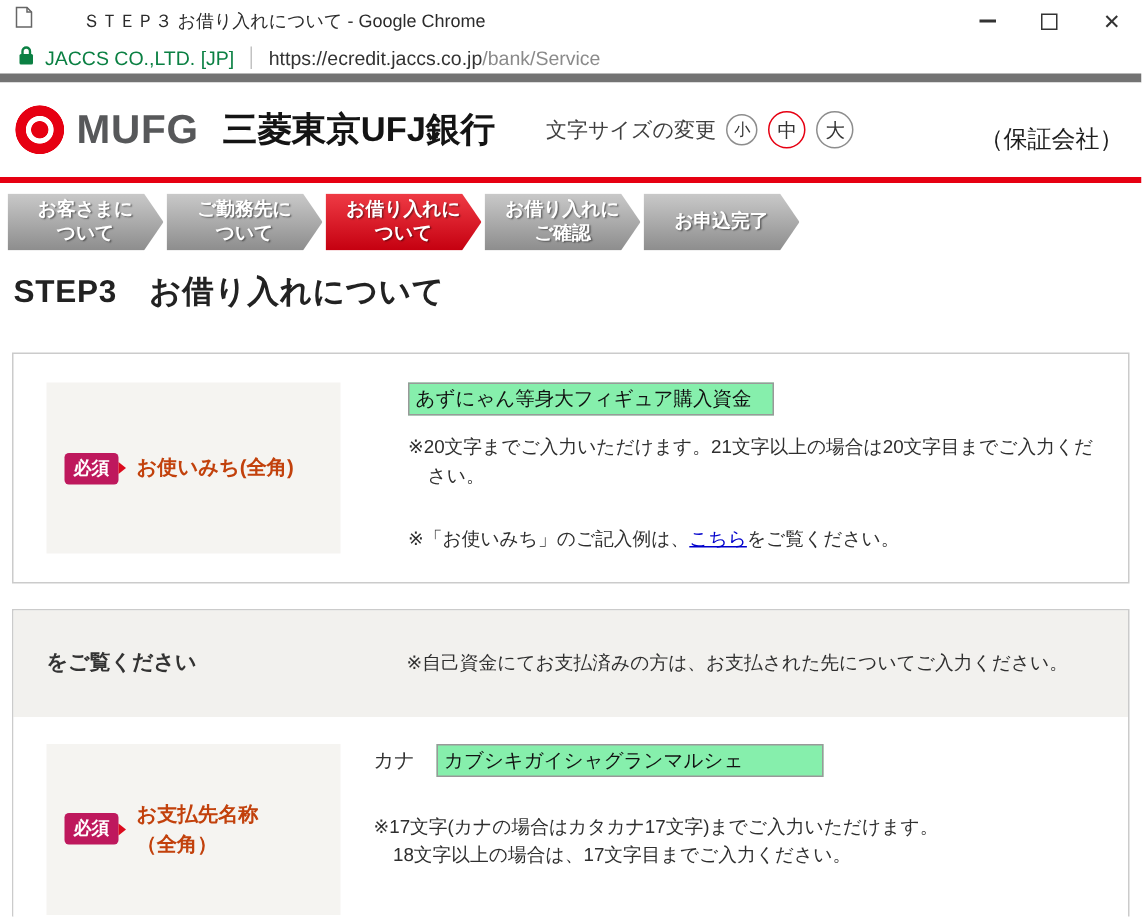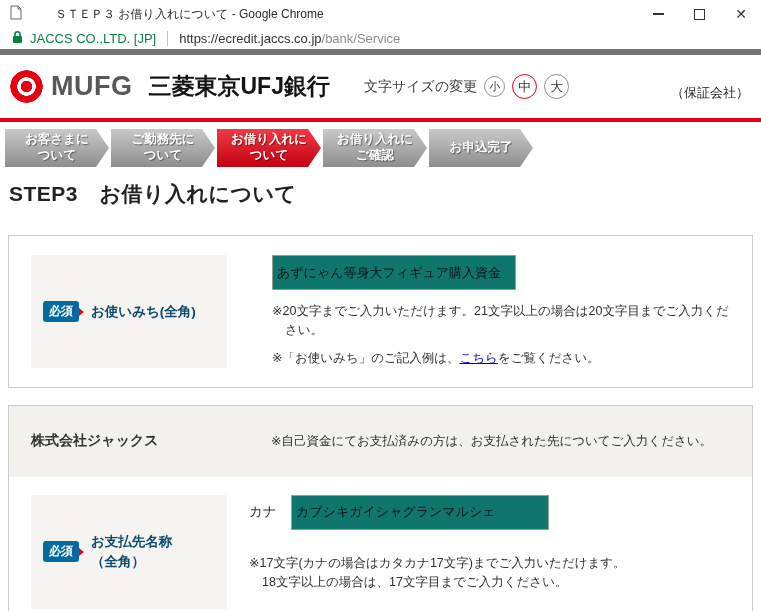--- a/index.html
+++ b/index.html
@@ -29,54 +29,54 @@
     background: radial-gradient(circle at 50% 50%, #e60012 0 5.5px, #fff 6px 9px, #e60012 9.5px 16px, #fff 16.5px); }
   .mufg-word { margin-left:8px; font-size:27px; font-weight:bold; color:#57585a; letter-spacing:0.5px; }
   .bank-name { margin-left:16px; font-size:23px; font-weight:bold; color:#141414; white-space:nowrap; }
   .fontsize-group { margin-left:34px; display:flex; align-items:center; }
   .fontsize-label { font-size:14px; color:#3f3f3f; white-space:nowrap; }
   .size-btn { margin-left:7px; width:25px; height:25px; border:1px solid #8d8d8d; border-radius:50%;
     display:flex; align-items:center; justify-content:center; font-size:13px; color:#333; background:#fff; }
   .size-btn.small { width:21px; height:21px; font-size:11px; }
   .size-btn.selected { border-color:#e60012; }
   .guarantor { margin-left:auto; padding-right:2px; line-height:1.25; color:#1d1d1d; }
-  .guarantor-label { font-size:13px;margin-top:14px; }
+  .guarantor-label { font-size:16px;margin-top:14px; }
   .guarantor-name { font-size:17px; font-weight:bold; letter-spacing:0.5px; }
 
   .red-rule { height:4px; background:#e60012; }
 
   
   .stepnav { display:flex; padding:7px 4px 0 5px; height:45px; }
   .step-tab { width:104px; height:38px; margin-right:2px; color:#fff; font-weight:bold;
     font-size:12.5px; line-height:1.25; text-align:center; display:flex; flex-direction:column;
     align-items:center; justify-content:center; text-shadow:1px 1px 1px rgba(0,0,0,0.45);
     background:linear-gradient(#c9c9c9, #8d8d8d);
     clip-path:polygon(0 0, calc(100% - 13px) 0, 100% 50%, calc(100% - 13px) 100%, 0 100%); }
   .step-tab.active { background:linear-gradient(#ef3b45, #c50010); }
 
   .page-heading { margin:13px 0 0 9px; font-size:21px; font-weight:bold; color:#222; letter-spacing:0.5px; }
 
   
   .formbox { margin:27px 8px 0 8px; border:1px solid #cbcbcb; background:#fff; }
   .box-inner { display:flex; padding:19px 18px 19px 22px; }
   .label-cell { width:196px; min-height:96px; background:#f5f4f1; display:flex;
     align-items:center; padding-left:12px; flex:0 0 auto; }
-  .required-badge { position:relative; background:#0369a1; color:#fff; font-size:12px; font-weight:bold;
+  .required-badge { position:relative; background:#be185d; color:#fff; font-size:12px; font-weight:bold;
     padding:2px 6px; border-radius:3px; margin-right:12px; white-space:nowrap; }
   .required-badge::after { content:""; position:absolute; right:-5px; top:50%; transform:translateY(-50%);
     border-left:5px solid #dc0a1e; border-top:4px solid transparent; border-bottom:4px solid transparent; }
-  .cell-label { font-size:13.5px; font-weight:bold; color:#0c4a6e; line-height:1.45; }
+  .cell-label { font-size:13.5px; font-weight:bold; color:#c2410c; line-height:1.45; }
 
   .field-area { margin-left:45px; flex:1; }
-  input.jptext { font-family:inherit; font-size:13px; color:#111; height:35px;
-    border:1px solid #999; padding:1px 4px; background:#0f766e; }
+  input.jptext { font-family:inherit; font-size:13px; color:#111; height:22px;
+    border:1px solid #999; padding:1px 4px; background:#86efac; }
   .usage-input { width:244px; }
   .note { font-size:12.5px; color:#2f2f2f; line-height:1.55; }
   .note.hang { max-width:468px; padding-left:13px; text-indent:-13px; margin-top:12px; }
-  .note.mt6 { margin-top:8px; }
+  .note.mt6 { margin-top:22px; }
   a.jlink { color:#0000cc; text-decoration:underline; }
 
   .formbox.payee { margin-top:17px; }
   .section-head { background:#f2f1ee; display:flex; align-items:flex-start; padding:26px 18px 26px 22px; }
   .section-title { width:240px; font-size:14px; font-weight:bold; color:#333; flex:0 0 auto; }
   .section-note { font-size:12.5px; color:#2f2f2f; line-height:1.5; }
   .section-body { display:flex; padding:18px 18px 18px 22px; background:#fff; }
   .label-cell.tall { min-height:114px; }
   .field-area.payee-fields { margin-left:22px; }
   .frow { display:flex; align-items:center; margin-bottom:9px; }
@@ -170,21 +170,21 @@
       <div class="note hang">※20文字までご入力いただけます。21文字以上の場合は20文字目までご入力ください。</div>
       <div class="note mt6">
         <span>※「お使いみち」のご記入例は、</span><a href="#" class="jlink">こちら</a><span>をご覧ください。</span>
       </div>
     </div>
   </div>
 </div>
 
 <div class="formbox payee">
   <div class="section-head">
-    <div class="section-title">株式会社ジャックス</div>
+    <div class="section-title">をご覧ください</div>
     <div class="section-note">※自己資金にてお支払済みの方は、お支払された先についてご入力ください。</div>
   </div>
   <div class="section-body">
     <div class="label-cell tall">
       <span class="required-badge">必須</span>
       <span class="cell-label">
         <div>お支払先名称</div>
         <div>（全角）</div>
       </span>
     </div>

